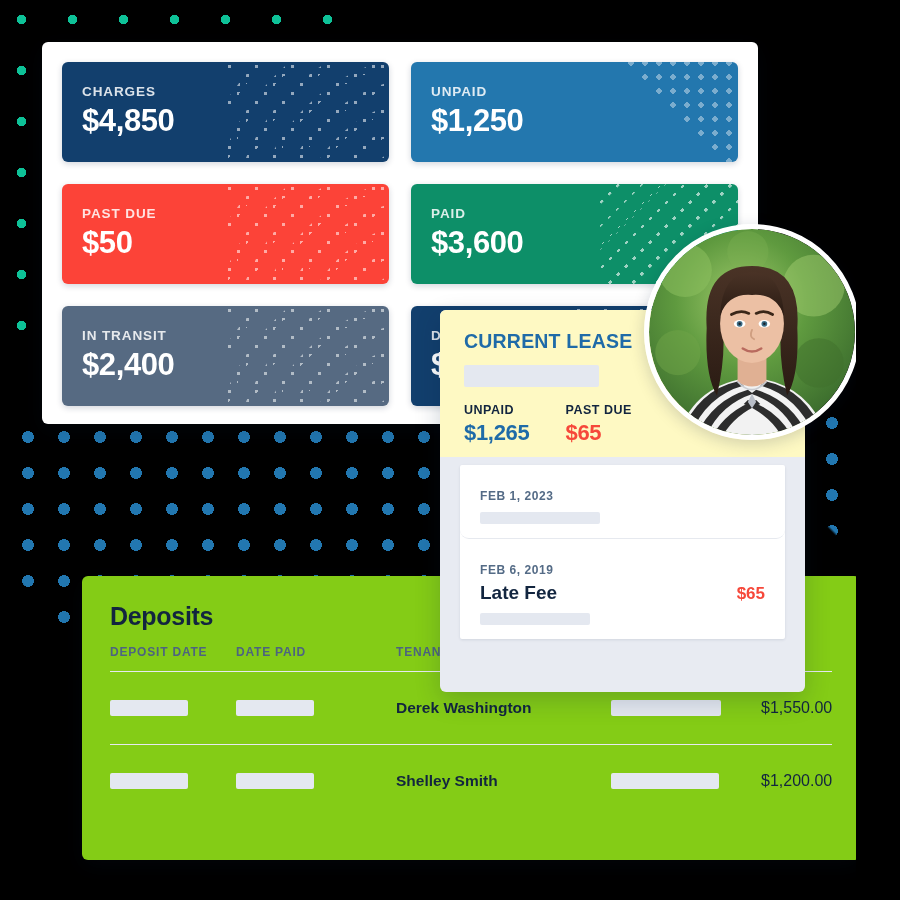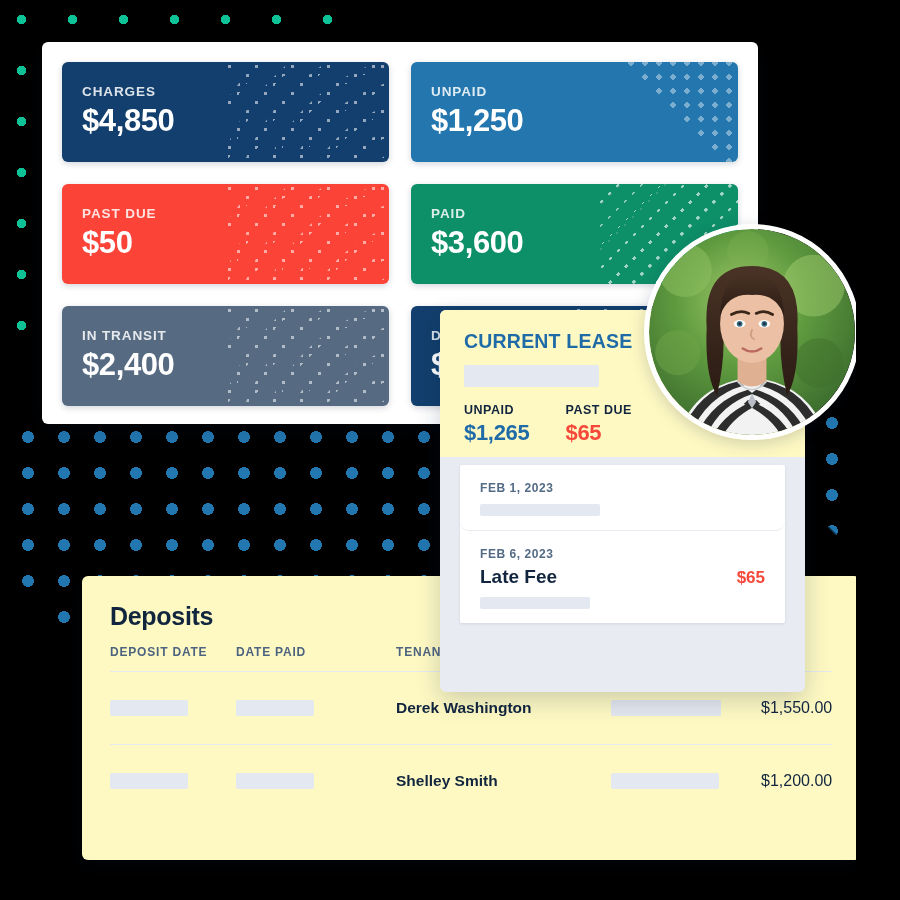--- a/index.html
+++ b/index.html
@@ -81,21 +81,21 @@
     position:absolute;right:-20px;bottom:-40px;width:160px;height:190px;
     background-image:radial-gradient(circle 1.7px, rgba(255,255,255,.6) 99%, transparent 100%);
     background-size:8px 8px;
     -webkit-mask-image:repeating-linear-gradient(135deg,#000 0 3px, transparent 4px 16px);
     mask-image:repeating-linear-gradient(135deg,#000 0 3px, transparent 4px 16px);
   }
 
   
   #deposits-panel{
     position:absolute;left:82px;top:576px;width:778px;height:284px;
-    background:#fef9c3;border-radius:6px;
+    background:#84cc16;border-radius:6px;
     box-shadow:0 6px 22px rgba(12,30,60,.16);
     padding:26px 28px 0 28px;box-sizing:border-box;
   }
   #deposits-title{
     font-size:25px;font-weight:bold;color:#0f1f36;margin:0 0 14px 0;letter-spacing:-.3px;
   }
   .dep-table{width:100%;border-collapse:collapse;table-layout:fixed;}
   .dep-table th{
     text-align:left;font-size:12px;font-weight:bold;letter-spacing:.8px;
     color:#4d6480;padding:0 0 12px 0;border-bottom:1px solid #e6e9ef;margin-top:6px;
@@ -125,21 +125,21 @@
   .lease-stats{display:flex;gap:36px;}
   .lease-stat-label{
     font-size:12.5px;font-weight:bold;letter-spacing:.5px;color:#12253f;margin:0 0 3px 0;
   }
   .lease-stat-value{font-size:22px;font-weight:bold;margin:0;letter-spacing:-.3px;}
   #lease-list{
     position:absolute;left:20px;top:155px;right:20px;
     background:#fff;border-radius:2px;
     box-shadow:0 1px 3px rgba(12,30,60,.10);
   }
-  .ltx{padding:16px 20px 14px 20px;border-bottom:1px solid #e6e9ef;border-radius:9px;}
+  .ltx{padding:24px 20px 14px 20px;border-bottom:1px solid #e6e9ef;border-radius:9px;}
   .ltx:last-child{border-bottom:none;}
   .ltx-date{font-size:12px;font-weight:bold;letter-spacing:.55px;color:#546b86;margin:0 0 5px 0;}
   .ltx-row{display:flex;justify-content:space-between;align-items:baseline;}
   .ltx-name{font-size:19px;font-weight:bold;color:#12253f;}
   .ltx-amt{font-size:17px;font-weight:bold;color:#12253f;}
   .ltx-skel{height:12px;background:#e4e8f0;border-radius:2px;margin-top:9px;}
 
   
   #avatar{
     position:absolute;left:644px;top:224px;width:216px;height:216px;border-radius:50%;
@@ -261,21 +261,21 @@
         </div>
       </div>
     </div>
 
     <div id="lease-list">
       <div class="ltx">
         <p class="ltx-date">FEB 1, 2023</p>
         <div class="ltx-skel" style="width:120px"></div>
       </div>
       <div class="ltx">
-        <p class="ltx-date">FEB 6, 2023</p>
+        <p class="ltx-date">FEB 6, 2019</p>
         <div class="ltx-row">
           <span class="ltx-name">Late Fee</span>
           <span class="ltx-amt" id="ltx-amt-1" style="color: rgb(246, 72, 58);">$65</span>
         </div>
         <div class="ltx-skel" style="width:110px"></div>
       </div>
     </div>
   </div>
 
   <div id="avatar">

